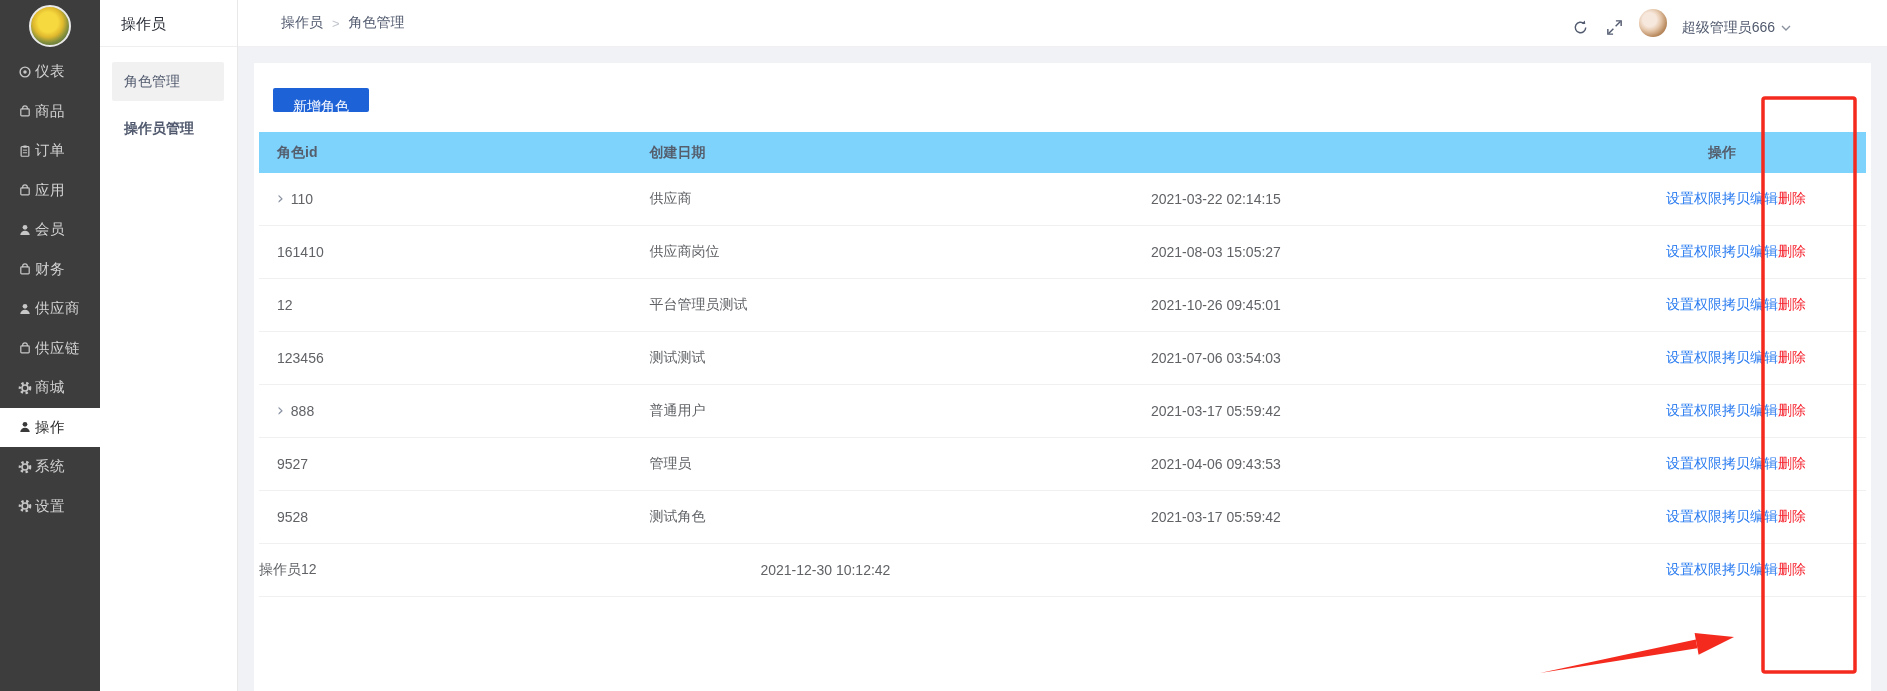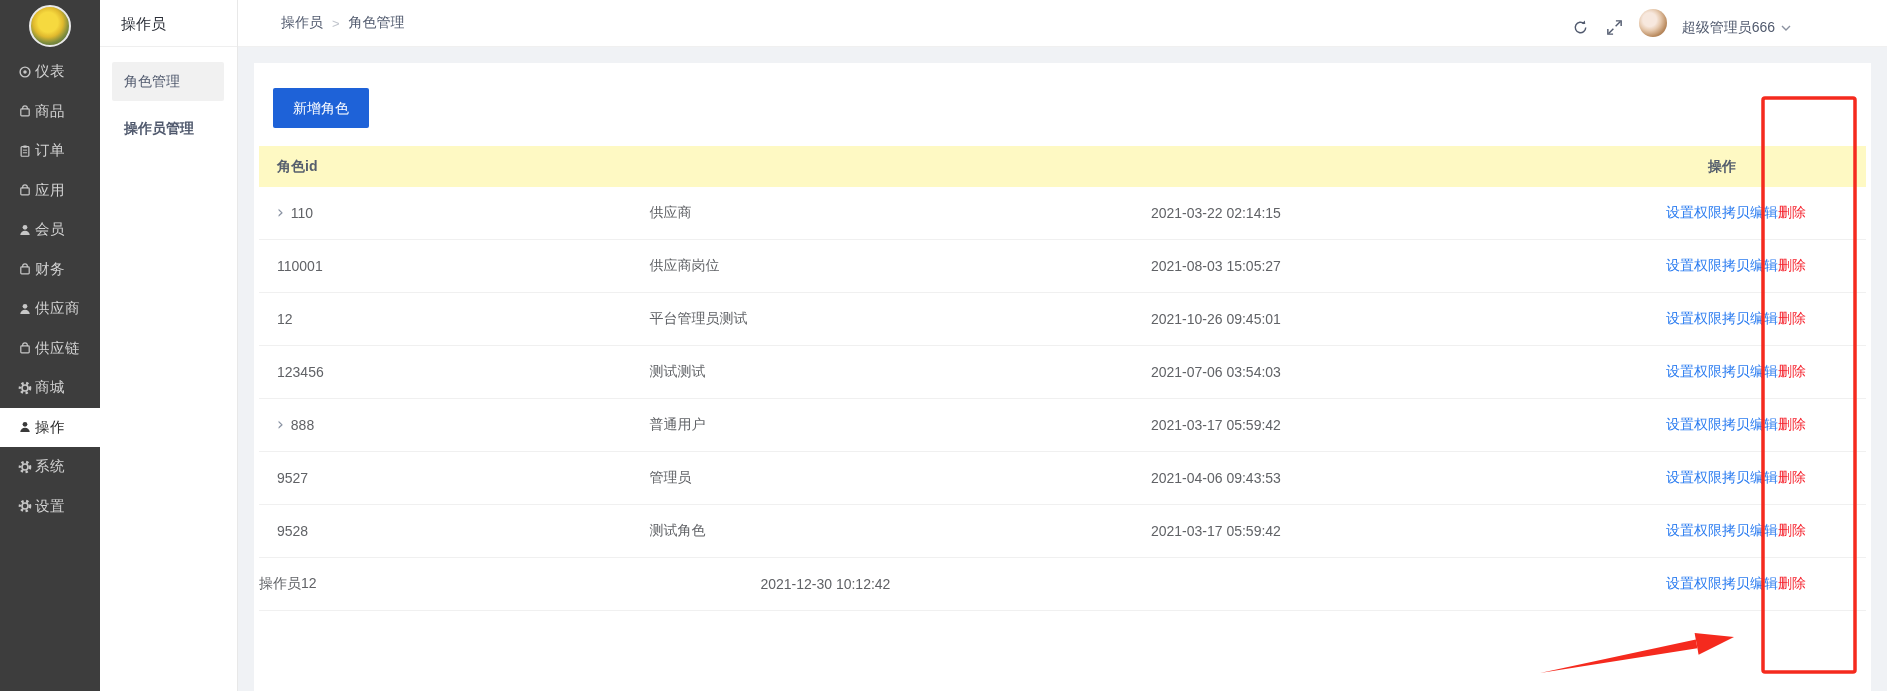--- a/index.html
+++ b/index.html
@@ -33,25 +33,25 @@
   .topbar-right { display:flex; align-items:flex-end; gap:15px; color:#515a6e; }
   .tb-icon { width:19px; height:19px; color:#515a6e; cursor:pointer; }
   .avatar { width:28px; height:28px; border-radius:50%;
     background: radial-gradient(circle at 38% 38%, #f7e8de 0 28%, #e6c9ae 45%, #b98a5e 70%, #8a6245 100%); }
   .user-name { font-size:14px; cursor:pointer; display:flex; align-items:center; gap:6px; }
   .caret-down { width:10px; height:7px; color:#8a919f; }
 
   
   .content { position:absolute; top:47px; left:0; right:0; bottom:0; }
   .card { margin:16px 16px 0 16px; background:#fff; min-height:640px; padding:25px 5px 0 5px; }
-  .btn-primary { display:inline-block; margin-left:14px; height:40px; line-height:36px; padding:0 20px; background:var(--accent,#1e62d8); color:#fff; font-size:14px; border:none; border-radius:2px; cursor:pointer; }
+  .btn-primary { display:inline-block; margin-left:14px; height:24px; line-height:36px; padding:0 20px; background:var(--accent,#1e62d8); color:#fff; font-size:14px; border:none; border-radius:2px; cursor:pointer; }
 
   .table { margin-top:18px; width:100%; }
   .trow, .thead-row { display:flex; align-items:center; }
-  .thead-row { background:#fef9c3; height:41px; font-weight:700; color:#555e6d; }
+  .thead-row { background:#7dd3fc; height:41px; font-weight:700; color:#555e6d; }
   .trow { height:53px; border-bottom:1px solid #f0f0f0; color:#606266; background:#fff; }
   .td { flex:0 0 auto; }
   .td-id   { width:24.3%; padding-left:18px; display:flex; align-items:center; }
   .td-name { width:31.2%; }
   .td-date { width:30.3%; }
   .td-actions { flex:1 1 auto; text-align:right; padding-right:60px; white-space:nowrap; }
   .thead-row .td-actions { padding-right:130px; }
   .expand-caret { color:#8c95a5; font-size:17px; line-height:1; margin-right:7px; cursor:pointer; font-family:"DejaVu Sans",sans-serif; transform:translateY(-1px); }
   .action-link { color:var(--link,#2b7cf0); text-decoration:none; cursor:pointer; }
   .action-link.danger { color:var(--danger,#f5222d); }
@@ -226,37 +226,38 @@
     </div>
   </header>
 
   <div class="content">
     <div class="card">
       <button class="btn-primary">新增角色</button>
 
       <div class="table">
         <div class="thead-row">
           <div class="td td-id">角色id</div>
+          <div class="td td-date">创建日期</div>
           <div class="td td-actions">操作</div>
         </div>
         <div id="table-body">
   <div class="trow">
     <div class="td td-id">
       <span class="expand-caret">›</span>
       <span class="id-text">110</span>
     </div>
     <div class="td td-name">供应商</div>
     <div class="td td-date">2021-03-22 02:14:15</div>
     <div class="td td-actions"><a class="action-link">设置权限</a><a class="action-link">拷贝</a><a class="action-link">编辑</a><a class="action-link danger">删除</a></div>
   </div>
 
   <div class="trow">
     <div class="td td-id">
 
-      <span class="id-text">110001</span>
+      <span class="id-text">161410</span>
     </div>
     <div class="td td-name">供应商岗位</div>
     <div class="td td-date">2021-08-03 15:05:27</div>
     <div class="td td-actions"><a class="action-link">设置权限</a><a class="action-link">拷贝</a><a class="action-link">编辑</a><a class="action-link danger">删除</a></div>
   </div>
 
   <div class="trow">
     <div class="td td-id">
 
       <span class="id-text">12</span>

